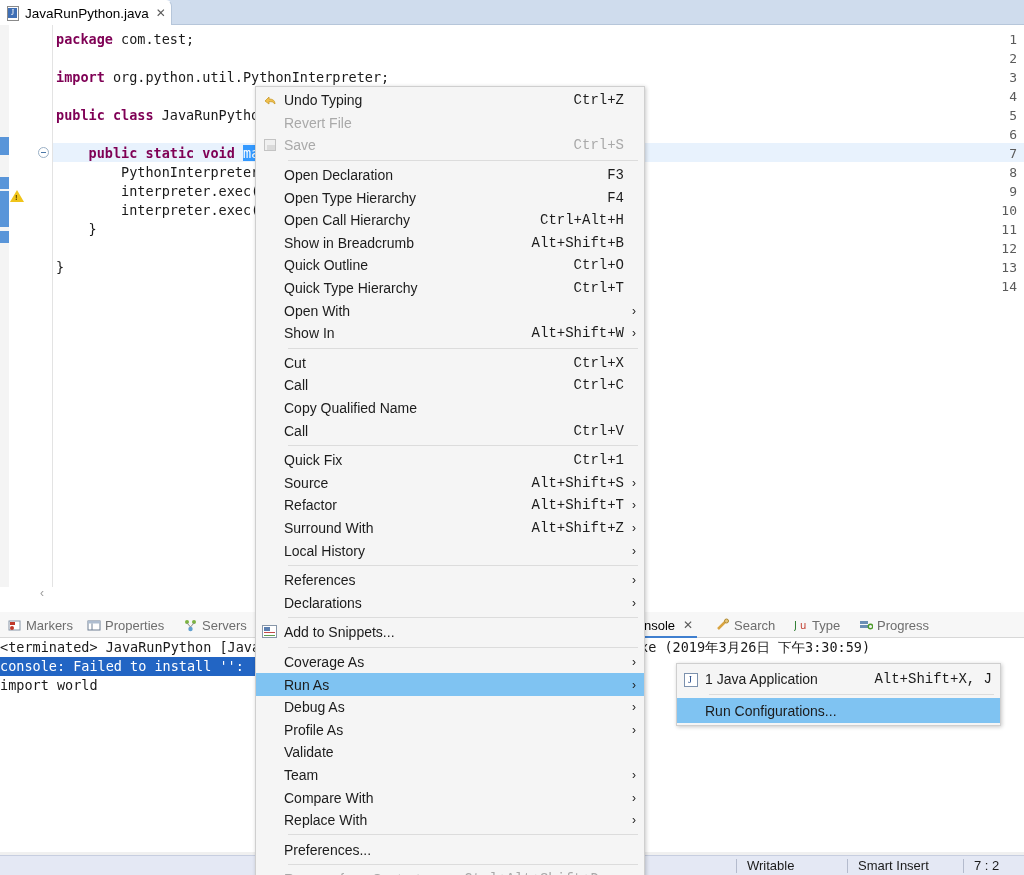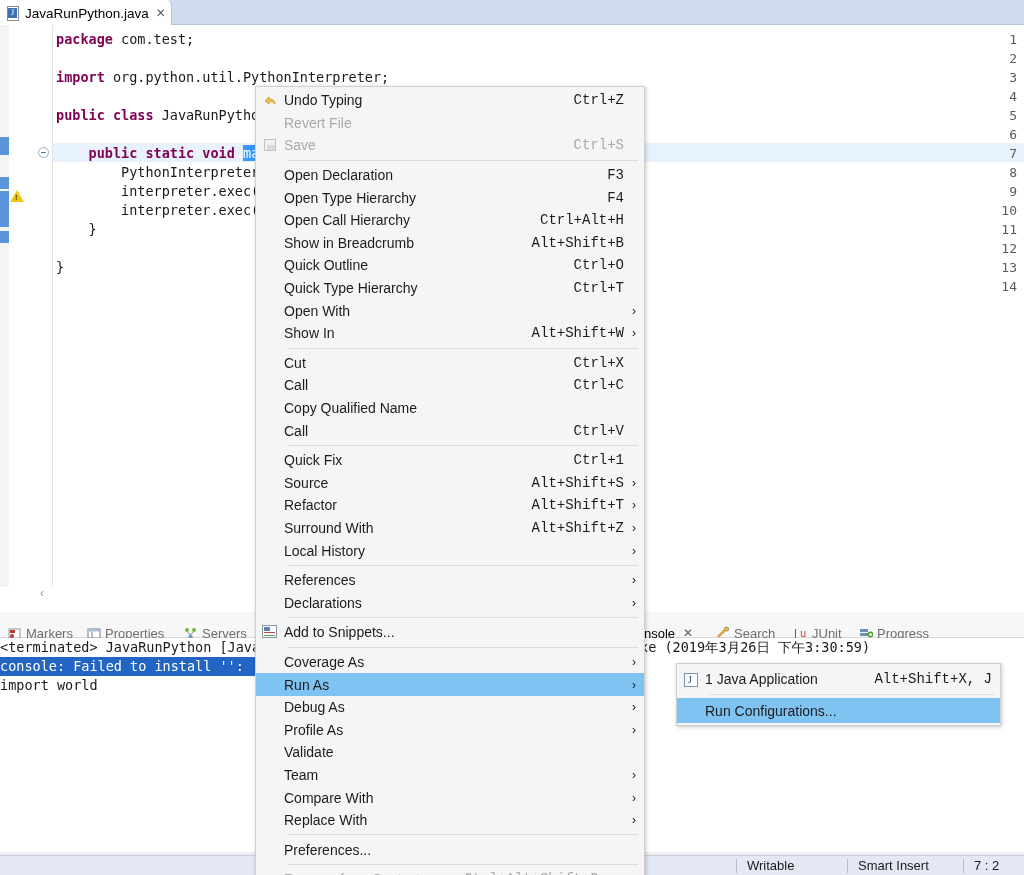--- a/index.html
+++ b/index.html
@@ -116,21 +116,21 @@
   .bottom {
     position: absolute; left: 0; top: 598px; width: 1024px; height: 277px;
     background: #ffffff;
   }
   .view-tabs {
     position: absolute; left: 0; top: 14px; width: 1024px; height: 26px;
     background: #f7f7f7;
     border-bottom: 1px solid #d8d8d8;
   }
   .vtab {
-    position: absolute; top: 8px; height: 26px;
+    position: absolute; top: 0; height: 26px;
     display: flex; align-items: center; gap: 4px;
     font-size: 13px; color: #6e6e6e;
     padding: 0 4px;
   }
   .vtab.active { color: #000000; }
   .vtab.active::after {
     content: ""; position: absolute; left: 0; bottom: 0;
     width: 100%; height: 2px; background: #3f7fcf;
   }
   .vico { width: 14px; height: 14px; position: relative; flex: none; }
@@ -359,21 +359,21 @@
         </span>
         <span>Search</span>
       </div>
       <div class="vtab" style="left:790px;">
         <span class="vico">
           <svg width="16" height="14" viewBox="0 0 16 14">
               <text x="0" y="11" font-size="10" fill="#2e7d32" font-family="DejaVu Sans">J</text>
               <text x="6" y="11" font-size="10" fill="#c0392b" font-family="DejaVu Sans">u</text>
             </svg>
         </span>
-        <span>JUnit</span>
+        <span>Type</span>
       </div>
       <div class="vtab" style="left:855px;">
         <span class="vico">
           <svg width="14" height="14" viewBox="0 0 14 14">
               <rect x="1" y="3" width="8" height="3" fill="#6b8fb5"></rect>
               <rect x="1" y="7" width="8" height="3" fill="#6b8fb5"></rect>
               <circle cx="11.5" cy="8.5" r="2.2" fill="none" stroke="#4c9a2a" stroke-width="1.4"></circle>
             </svg>
         </span>
         <span>Progress</span>

